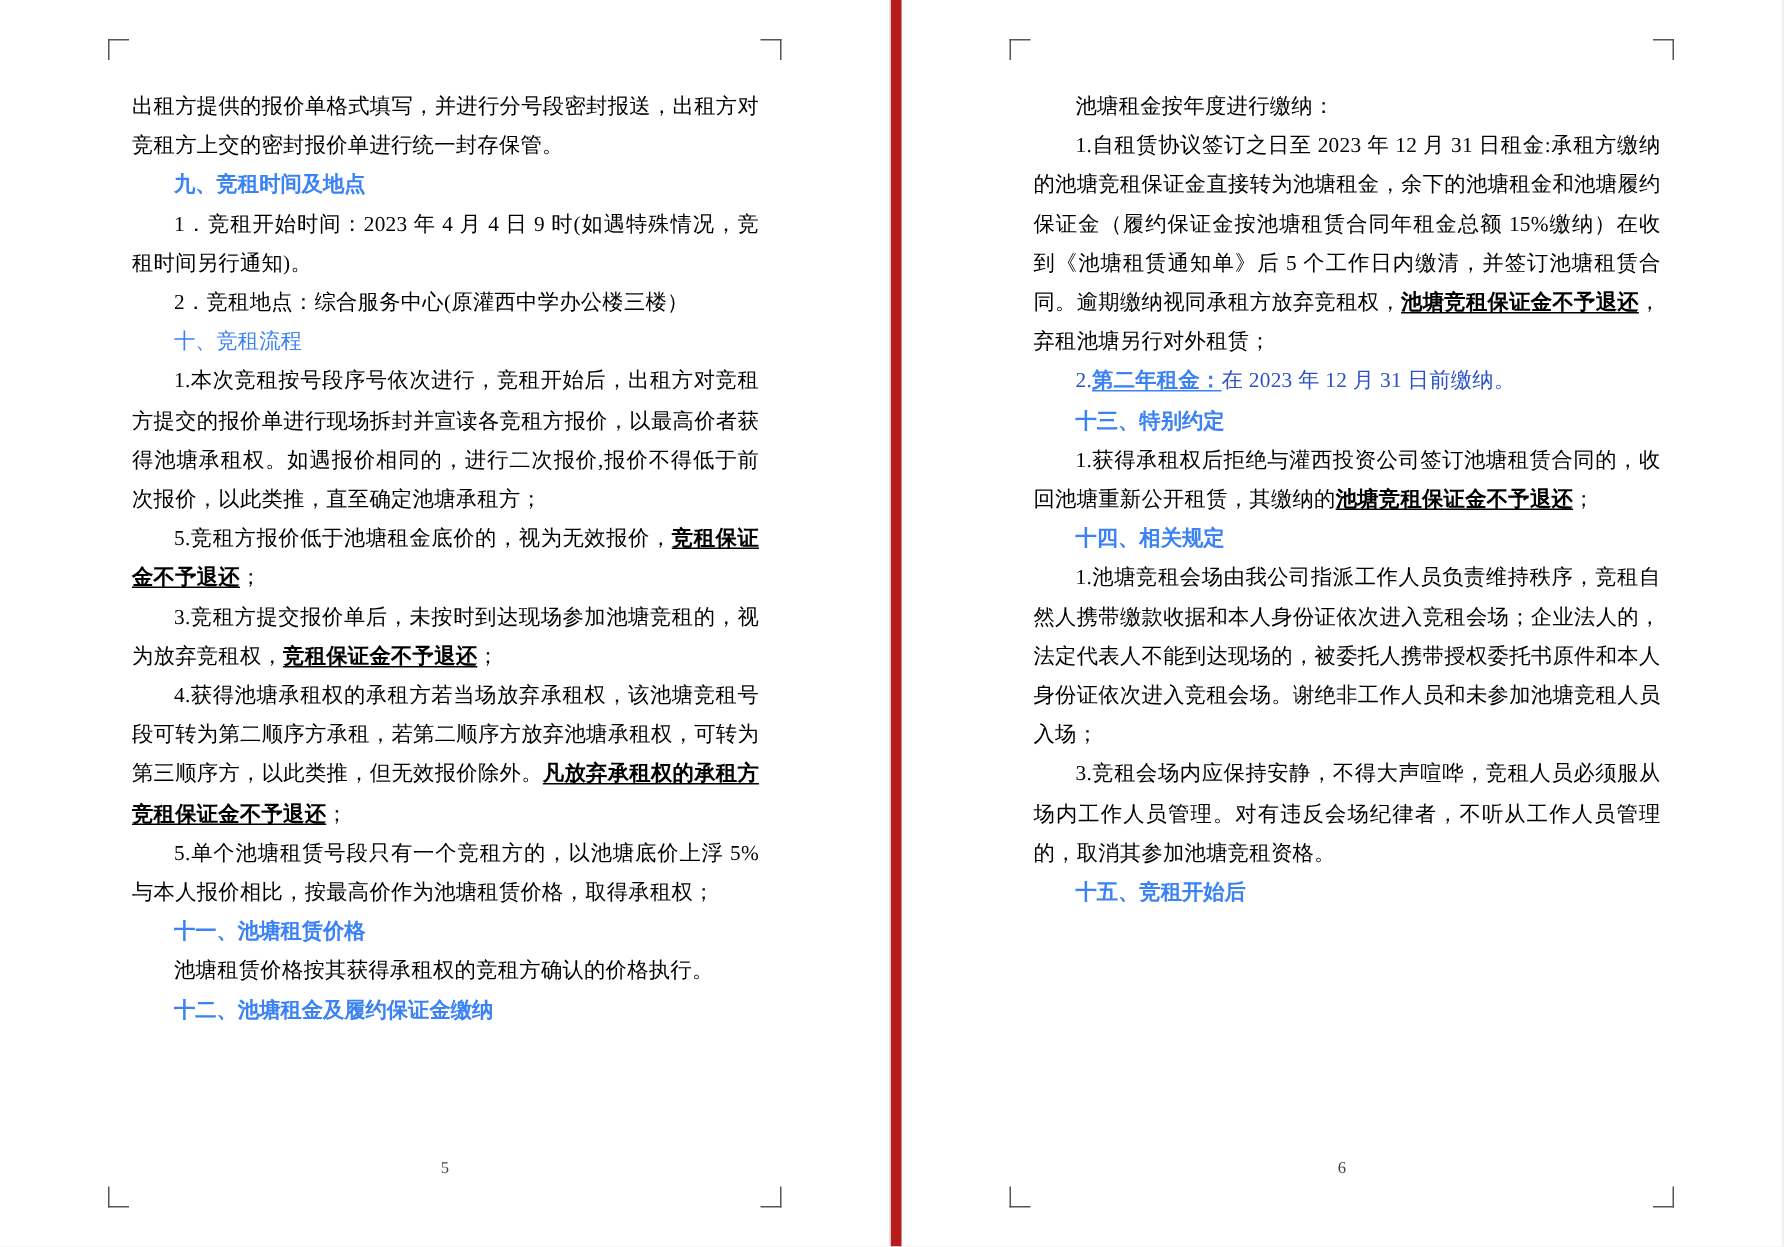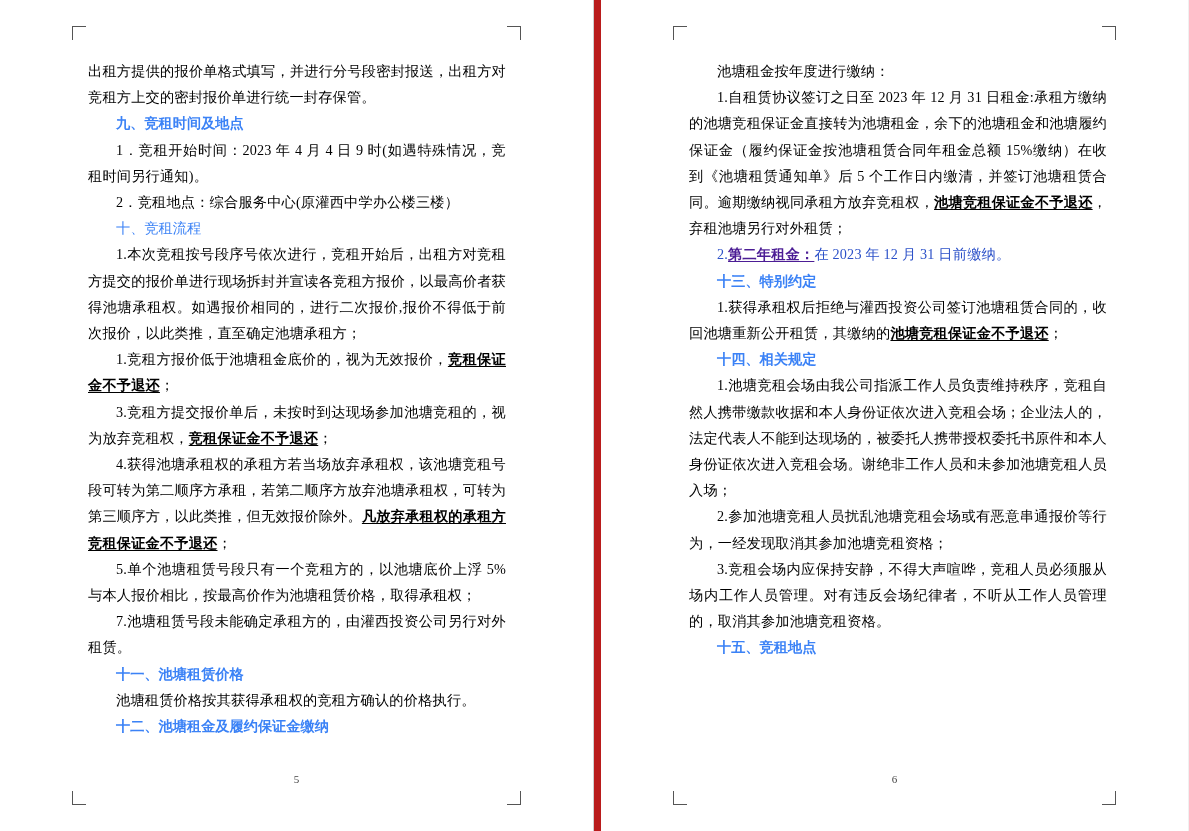--- a/index.html
+++ b/index.html
@@ -81,21 +81,21 @@
     color: #3b82f6;
   }
   .u-bold {
     font-weight: bold;
     text-decoration: underline;
     text-underline-offset: 2px;
   }
   .blue {
     color: #2b50c8;
   }
-  .blue .u-bold { color: #4c1d95; }
+  .blue .u-bold { color: #3b82f6; }
   .pagenum {
     position: absolute;
     bottom: 46px;
     left: 0;
     width: 100%;
     text-align: center;
     font-size: 11px;
     color: #444;
     font-family: "Liberation Serif", serif;
   }
@@ -110,45 +110,43 @@
     <div class="cmark tr"></div>
     <div class="cmark bl"></div>
     <div class="cmark br"></div>
     <div class="content" id="left-content">
         <p class="para"><span>出租方提供的报价单格式填写，并进行分号段密封报送，出租方对竞租方上交的密封报价单进行统一封存保管。</span></p>
         <p class="heading"><span style="font-weight: bold;">九、竞租时间及地点</span></p>
         <p class="para ind2"><span>1．竞租开始时间：2023 年 4 月 4 日 9 时(如遇特殊情况，竞租时间另行通知)。</span></p>
         <p class="para ind2"><span>2．竞租地点：综合服务中心(原灌西中学办公楼三楼）</span></p>
         <p class="heading"><span style="font-weight: normal;">十、竞租流程</span></p>
         <p class="para ind2"><span>1.本次竞租按号段序号依次进行，竞租开始后，出租方对竞租方提交的报价单进行现场拆封并宣读各竞租方报价，以最高价者获得池塘承租权。如遇报价相同的，进行二次报价,报价不得低于前次报价，以此类推，直至确定池塘承租方；</span></p>
-        <p class="para ind2"><span>1.竞租方报价低于池塘租金底价的，视为无效报价，</span><span class="u-bold">竞租保证金不予退还</span><span>；</span></p>
+        <p class="para ind2"><span>5.竞租方报价低于池塘租金底价的，视为无效报价，</span><span class="u-bold">竞租保证金不予退还</span><span>；</span></p>
         <p class="para ind2"><span>3.竞租方提交报价单后，未按时到达现场参加池塘竞租的，视为放弃竞租权，</span><span class="u-bold">竞租保证金不予退还</span><span>；</span></p>
         <p class="para ind2"><span>4.获得池塘承租权的承租方若当场放弃承租权，该池塘竞租号段可转为第二顺序方承租，若第二顺序方放弃池塘承租权，可转为第三顺序方，以此类推，但无效报价除外。</span><span class="u-bold">凡放弃承租权的承租方竞租保证金不予退还</span><span>；</span></p>
         <p class="para ind2"><span>5.单个池塘租赁号段只有一个竞租方的，以池塘底价上浮 5%与本人报价相比，按最高价作为池塘租赁价格，取得承租权；</span></p>
-        <p class="para ind2"><span>7.池塘租赁号段未能确定承租方的，由灌西投资公司另行对外租赁。</span></p>
         <p class="heading"><span style="font-weight: bold;">十一、池塘租赁价格</span></p>
         <p class="para ind2"><span>池塘租赁价格按其获得承租权的竞租方确认的价格执行。</span></p>
         <p class="heading"><span style="font-weight: bold;">十二、池塘租金及履约保证金缴纳</span></p>
       </div>
     <div class="pagenum">5</div>
   </div>
 
   <div class="page right">
     <div class="cmark tl"></div>
     <div class="cmark tr"></div>
     <div class="cmark bl"></div>
     <div class="cmark br"></div>
     <div class="content" id="right-content">
         <p class="para ind2"><span>池塘租金按年度进行缴纳：</span></p>
         <p class="para ind2"><span>1.自租赁协议签订之日至 2023 年 12 月 31 日租金:承租方缴纳的池塘竞租保证金直接转为池塘租金，余下的池塘租金和池塘履约保证金（履约保证金按池塘租赁合同年租金总额 15%缴纳）在收到《池塘租赁通知单》后 5 个工作日内缴清，并签订池塘租赁合同。逾期缴纳视同承租方放弃竞租权，</span><span class="u-bold">池塘竞租保证金不予退还</span><span>，弃租池塘另行对外租赁；</span></p>
         <p class="para ind2 blue"><span>2.</span><span class="u-bold">第二年租金：</span><span>在 2023 年 12 月 31 日前缴纳。</span></p>
         <p class="heading"><span style="font-weight: bold;">十三、特别约定</span></p>
         <p class="para ind2"><span>1.获得承租权后拒绝与灌西投资公司签订池塘租赁合同的，收回池塘重新公开租赁，其缴纳的</span><span class="u-bold">池塘竞租保证金不予退还</span><span>；</span></p>
         <p class="heading"><span style="font-weight: bold;">十四、相关规定</span></p>
         <p class="para ind2"><span>1.池塘竞租会场由我公司指派工作人员负责维持秩序，竞租自然人携带缴款收据和本人身份证依次进入竞租会场；企业法人的，法定代表人不能到达现场的，被委托人携带授权委托书原件和本人身份证依次进入竞租会场。谢绝非工作人员和未参加池塘竞租人员入场；</span></p>
-        <p class="para ind2"><span>2.参加池塘竞租人员扰乱池塘竞租会场或有恶意串通报价等行为，一经发现取消其参加池塘竞租资格；</span></p>
         <p class="para ind2"><span>3.竞租会场内应保持安静，不得大声喧哗，竞租人员必须服从场内工作人员管理。对有违反会场纪律者，不听从工作人员管理的，取消其参加池塘竞租资格。</span></p>
-        <p class="heading"><span style="font-weight: bold;">十五、竞租地点</span></p>
+        <p class="heading"><span style="font-weight: bold;">十五、竞租开始后</span></p>
       </div>
     <div class="pagenum">6</div>
   </div>
 
 </div>
 
 </body></html>

